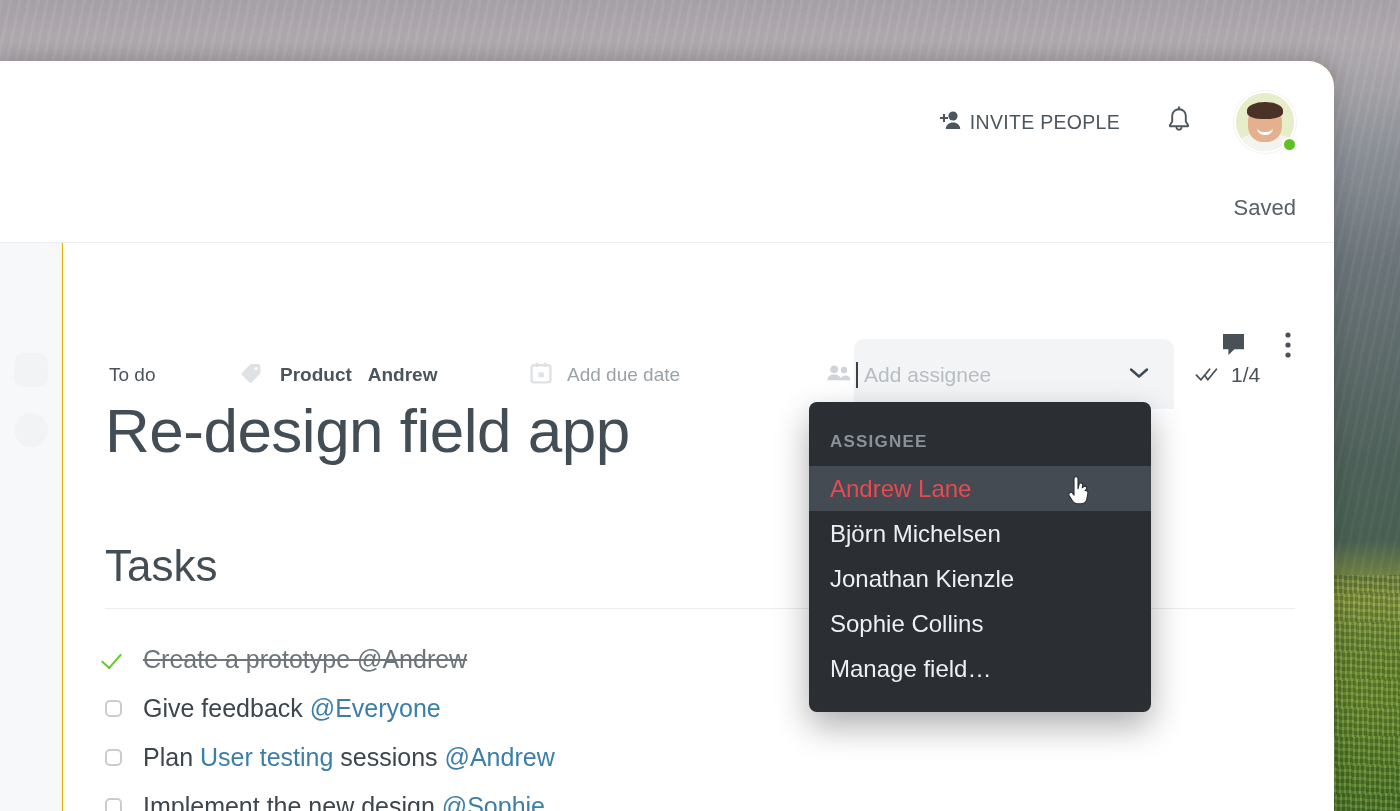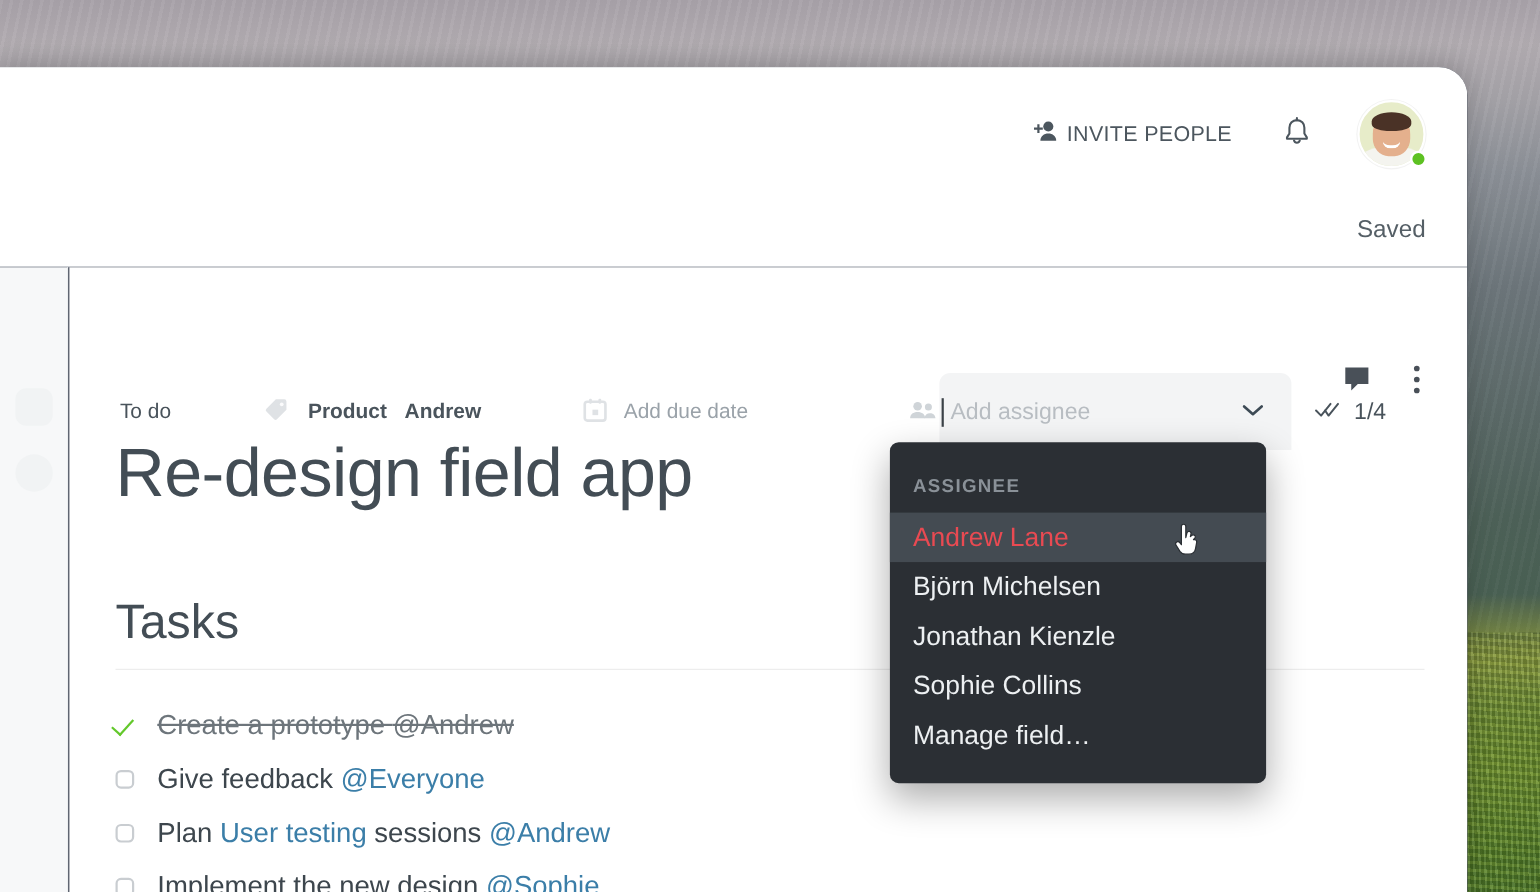--- a/index.html
+++ b/index.html
@@ -52,21 +52,21 @@
       repeating-linear-gradient(88deg, rgba(255,255,255,.10) 0 2px, rgba(0,0,0,.14) 2px 5px),
       repeating-linear-gradient(4deg, rgba(160,190,70,.25) 0 3px, rgba(40,70,20,.22) 3px 7px);
     opacity: .85;
   }
 
   
   #panel {
     position: absolute;
     left: 0; top: 61px;
     width: 1334px; height: 750px;
-    background: #0f172a;
+    background: #eab308;
     border-top-right-radius: 26px;
     box-shadow: 0 -2px 22px rgba(0,0,0,.18);
     overflow: hidden;
   }
 
   
   .topbar {
     position: absolute; left: 0; top: 0;
     width: 100%; height: 181px;
     background: #fff;
@@ -190,21 +190,21 @@
   }
   .caret-input {
     width: 2px; height: 26px; background: #3b4248; margin-left: 2px;
   }
   .assignee-ph {
     font-size: 21px; color: #b8bdc2; margin-left: 6px;
   }
   .chev { position: absolute; right: 24px; top: 12px; cursor: pointer; }
   .progress {
     position: absolute; left: 1086px;
-    display: flex; align-items: flex-start; gap: 9px;
+    display: flex; align-items: flex-end; gap: 9px;
   }
   .progress .cnt { font-size: 21px; color: #49535b; }
   .meta-icons-right {
     position: absolute; right: 22px; top: -22px;
     display: flex; align-items: center; gap: 36px;
   }
 
   
   .title {
     position: absolute; left: 42px; top: 152px;

